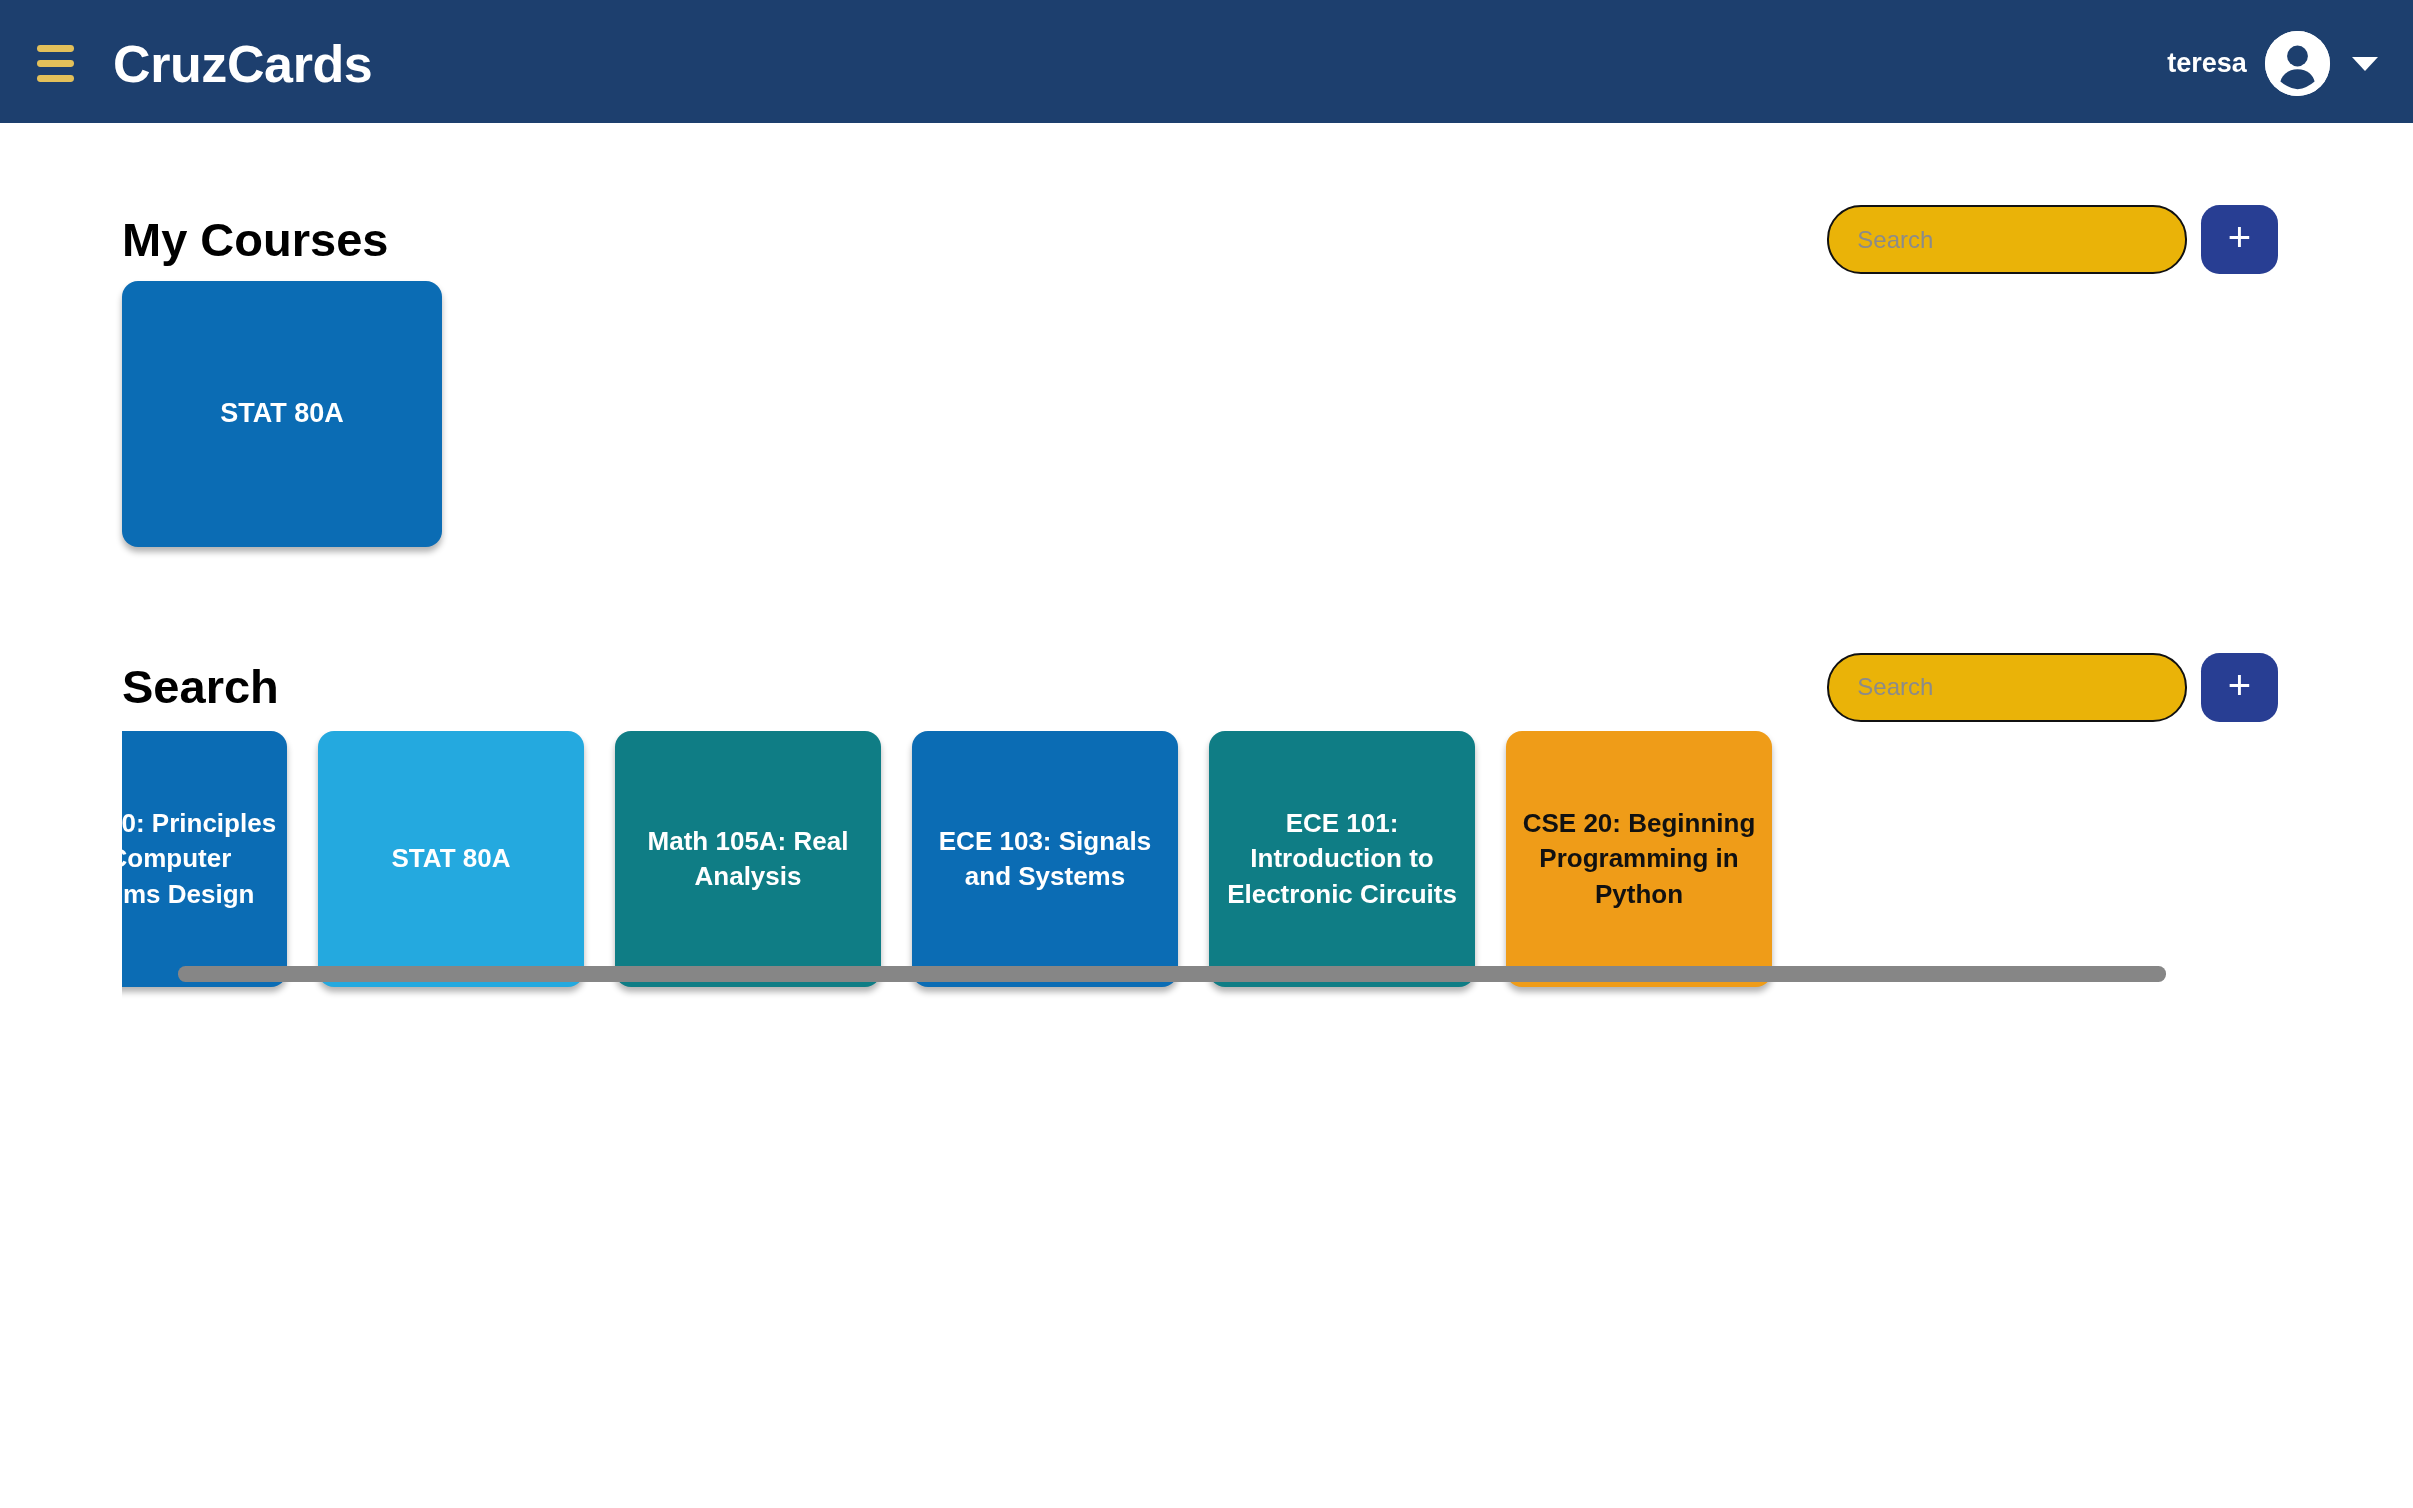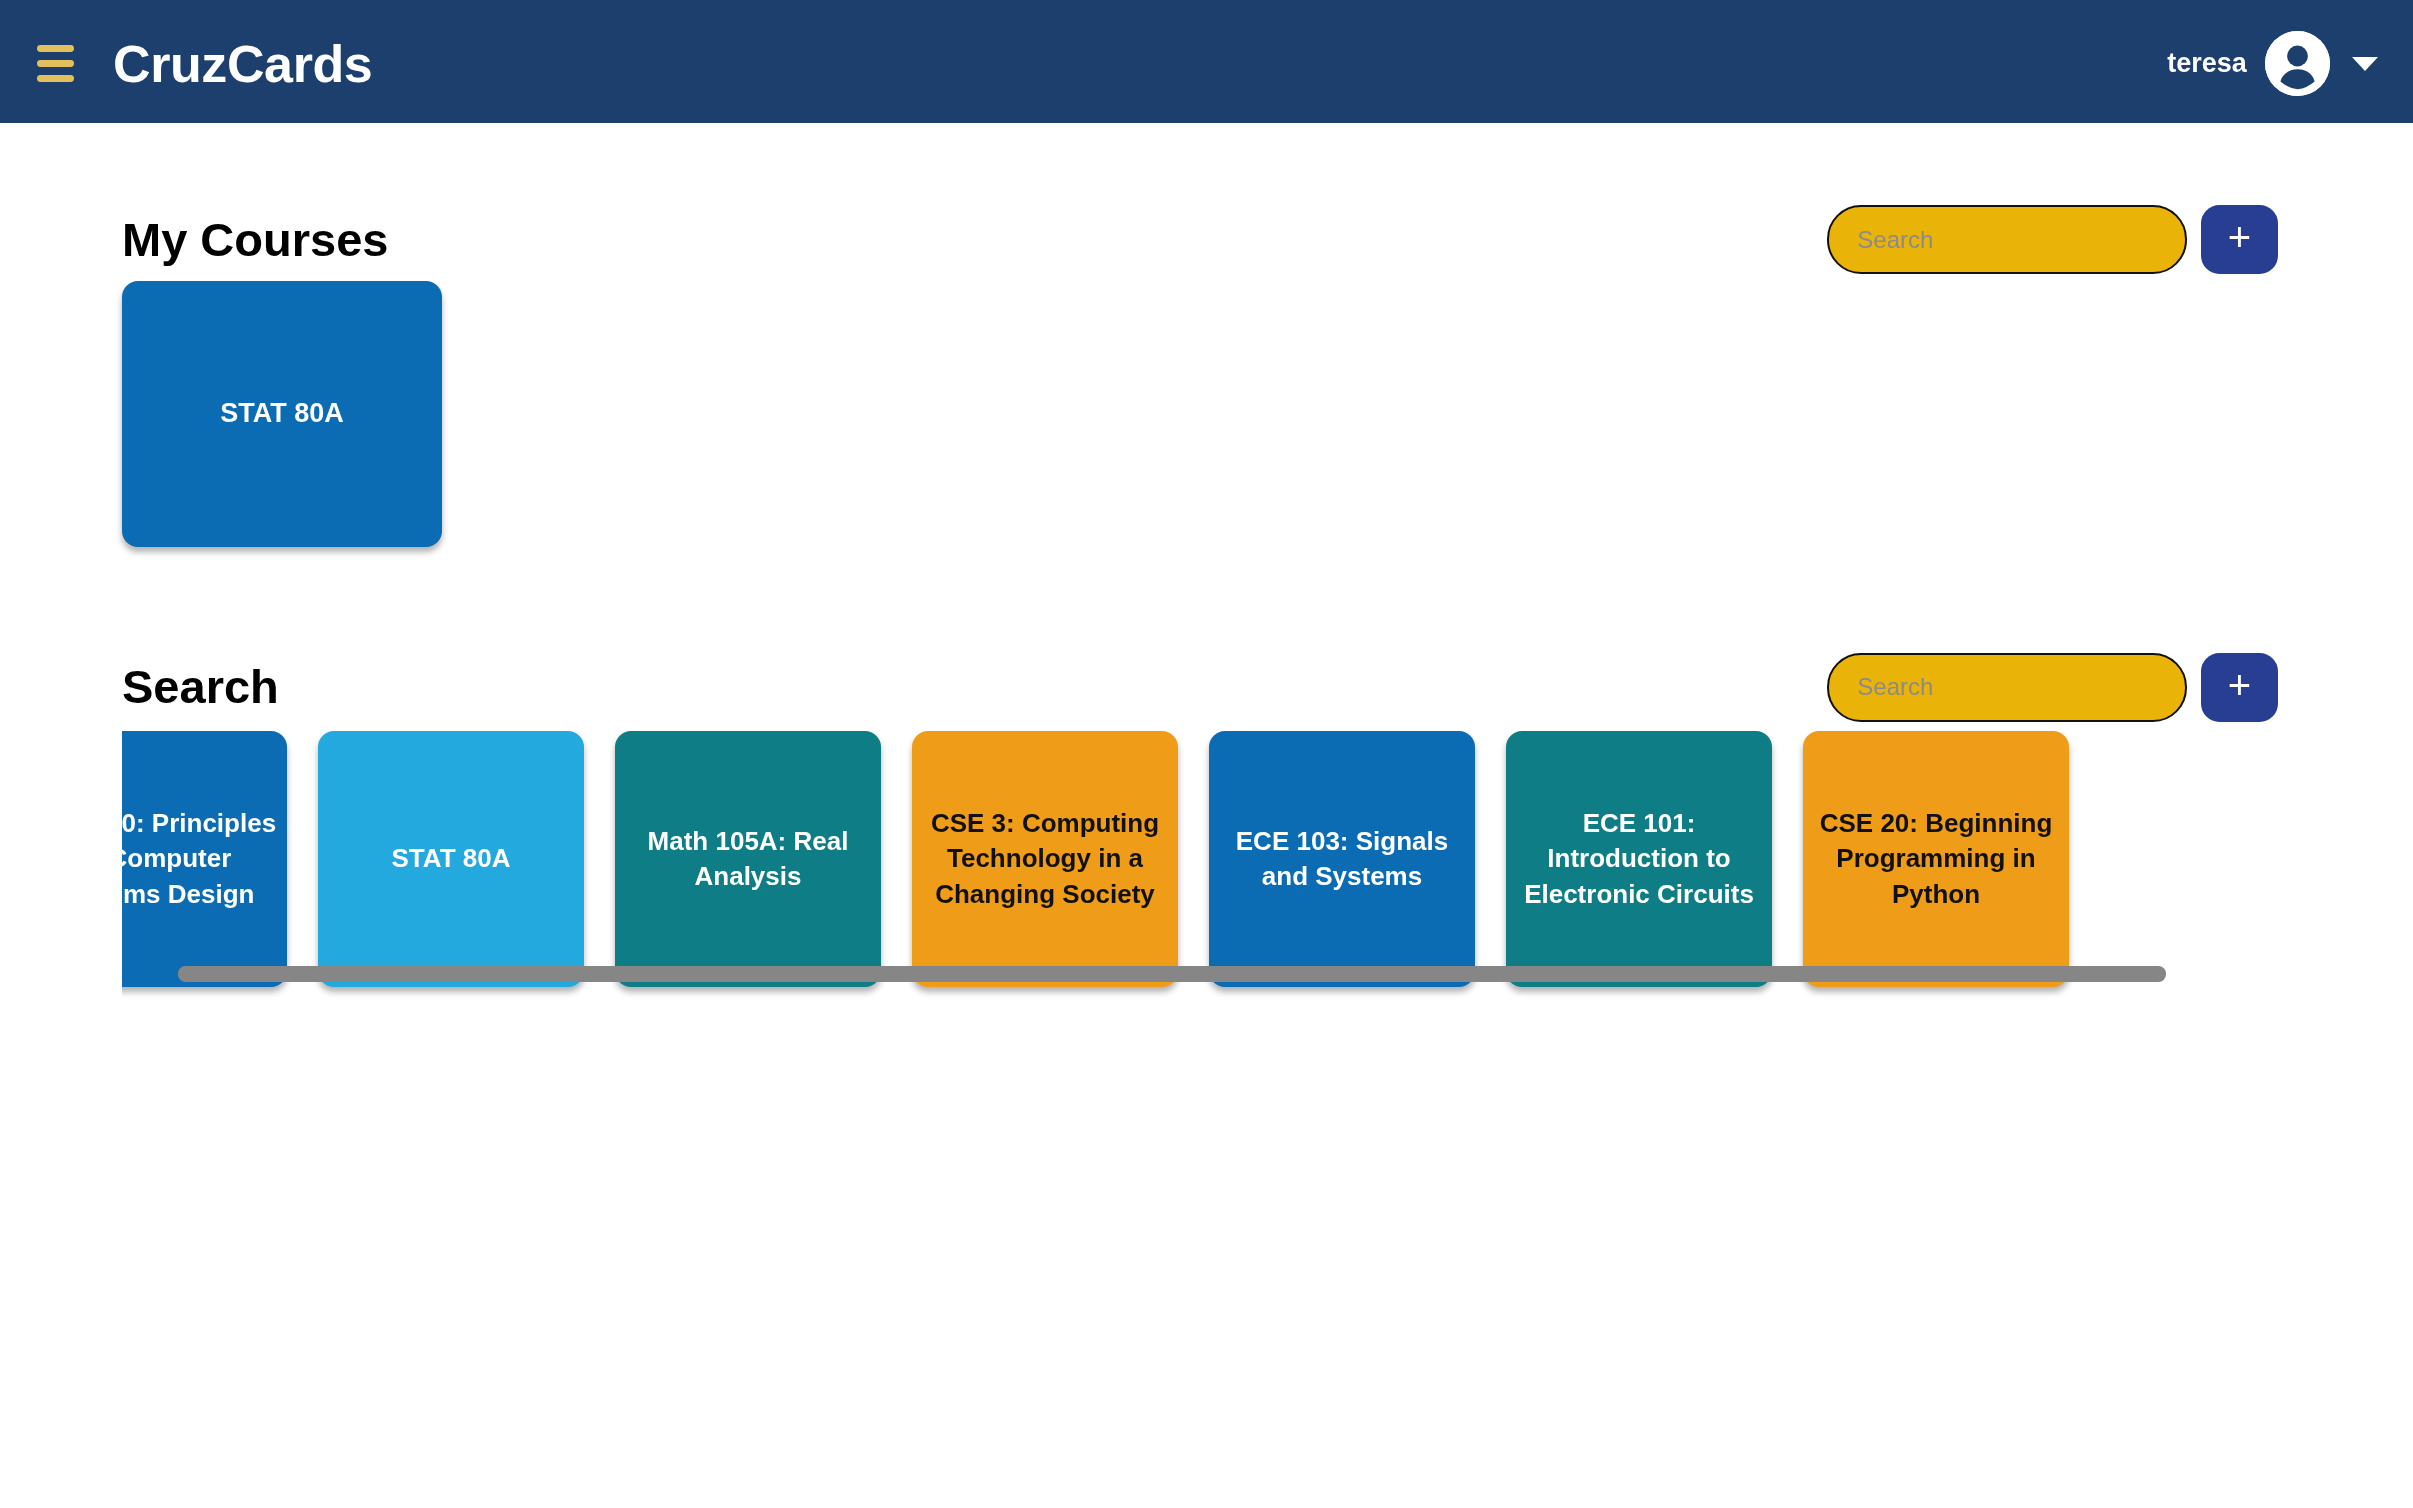--- a/index.html
+++ b/index.html
@@ -262,21 +262,20 @@
       <button class="add-btn">+</button>
     </div>
   </div>
 
   <div class="courses-scroller">
     <div class="courses-clip">
       <div class="courses-track">
         <div class="course-card txt-white" style="background:#0b6cb4;">CSE 130: Principles of Computer Systems Design</div>
         <div class="course-card txt-white" style="background:#24a9df;">STAT 80A</div>
         <div class="course-card txt-white" style="background:#0f7d85;">Math 105A: Real Analysis</div>
-        <div class="course-card txt-black" style="background:#ef9c18;">CSE 3: Computing Technology in a Changing Society</div>
         <div class="course-card txt-white" style="background:#0b6cb4;">ECE 103: Signals and Systems</div>
         <div class="course-card txt-white" style="background:#0f7d85;">ECE 101: Introduction to Electronic Circuits</div>
         <div class="course-card txt-black" style="background:#ef9c18;">CSE 20: Beginning Programming in Python</div>
       </div>
     </div>
     <div class="hscrollbar"></div>
   </div>
 
 </div>
 

